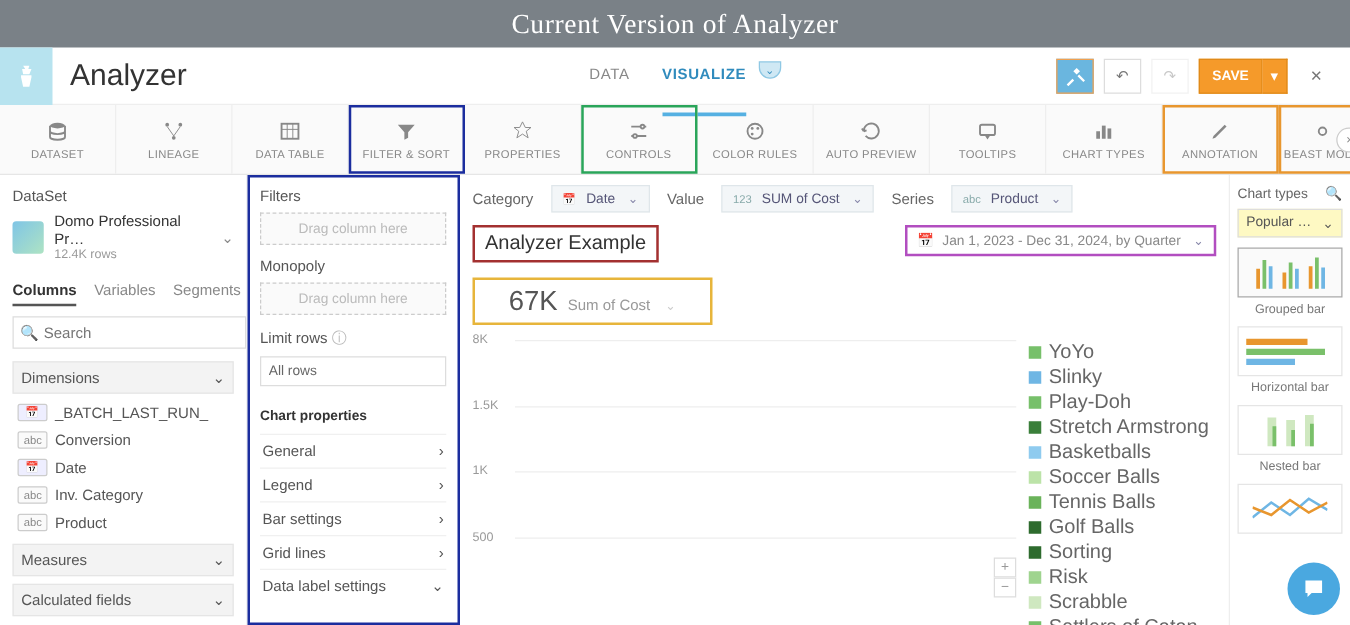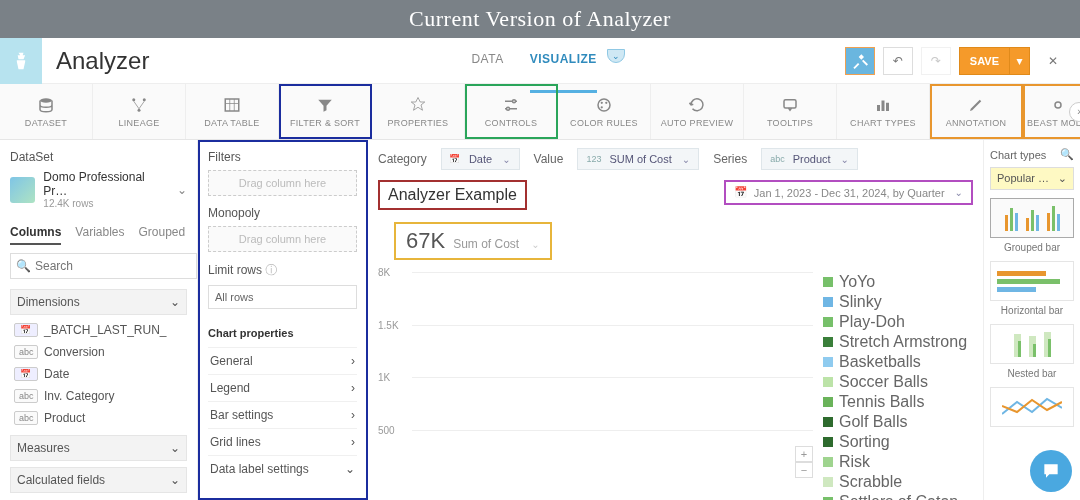--- a/index.html
+++ b/index.html
@@ -57,21 +57,21 @@
   .cp-title{font-size:11px;font-weight:600;color:#333;margin:18px 0 8px}
   .cp-item{display:flex;justify-content:space-between;align-items:center;padding:6px 2px;font-size:12px;color:#555;border-top:1px solid #f0f0f0}
   .cp-item:first-of-type{border-top:1px solid #e0e0e0}
   
   .cfg{display:flex;align-items:center;gap:14px;font-size:12px;color:#666;margin-bottom:10px;flex-wrap:wrap}
   .pick{display:flex;align-items:center;gap:6px;background:#f3f6f8;border:1px solid #dfe6ea;padding:4px 8px;color:#557;font-size:11px}
   .pick .tag{font-size:9px;color:#8aa;margin-right:2px}
   .chev{color:#88a;font-size:10px;margin-left:4px}
   .title-box{display:inline-block;border:2px solid #a33030;padding:4px 8px;font-size:16px;color:#333;margin-bottom:8px}
   .date-box{border:2px solid #b24ec0;padding:4px 8px;font-size:11px;color:#888;display:inline-flex;align-items:center;gap:6px}
-  .kpi{display:inline-flex;align-items:baseline;gap:8px;border:2px solid #e7b53b;padding:4px 10px;margin:4px 16px 8px}
+  .kpi{display:inline-flex;align-items:baseline;gap:8px;border:2px solid #e7b53b;padding:4px 27px;margin:4px 0 8px}
   .kpi .num{font-size:22px;color:#555}
   .kpi .lab{font-size:12px;color:#999}
   
   .chart{position:relative;height:210px;margin-top:4px;padding-left:34px}
   .ylab{position:absolute;left:0;font-size:10px;color:#999;transform:translateY(-50%)}
   .grid{position:absolute;left:34px;right:160px;border-top:1px solid #eee}
   .bars{position:absolute;left:40px;right:170px;bottom:0;top:0;display:flex;align-items:flex-end;gap:3px}
   .bgrp{flex:1;display:flex;align-items:flex-end;gap:1px;justify-content:center}
   .bar{width:3px;background:#7ac06a}
   .legend{position:absolute;right:0;top:0;width:150px;font-size:16px;color:#666}
@@ -220,21 +220,21 @@
       <div class="ds-ico"></div>
       <div>
         <div class="ds-name">Domo Professional Pr…</div>
         <div class="ds-sub">12.4K rows</div>
       </div>
       <div class="ds-dd">⌄</div>
     </div>
     <div class="subtabs">
       <div class="subtab active">Columns</div>
       <div class="subtab">Variables</div>
-      <div class="subtab">Grouped</div>
+      <div class="subtab">Segments</div>
     </div>
     <div class="search-row">
       <div class="search-wrap">
         <span class="sico">🔍</span>
         <input class="search" placeholder="Search" style="">
       </div>
 
     </div>
     <div class="group-hd">
         <span>Dimensions</span>

